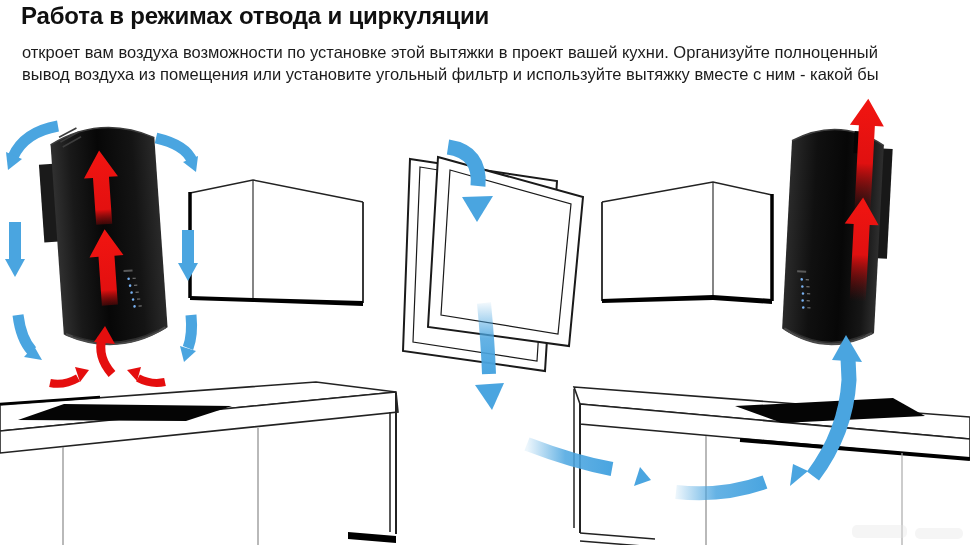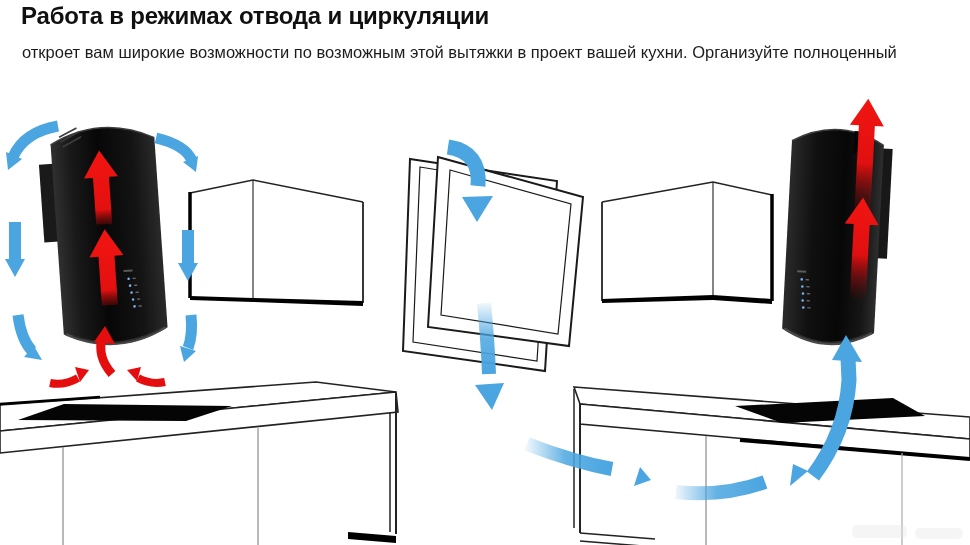--- a/index.html
+++ b/index.html
@@ -12,21 +12,22 @@
   svg.scene{position:absolute;left:0;top:0;}
 </style>
 </head>
 <body>
 
 <div class="canvas">
 
   <div class="title">Работа в режимах отвода и циркуляции</div>
 
   <div class="intro">
-    <div>откроет вам широкие возможности по возможным этой вытяжки в проект вашей кухни. Организуйте полноценный</div>
+    <div>откроет вам воздуха возможности по установке этой вытяжки в проект вашей кухни. Организуйте полноценный</div>
+    <div>вывод воздуха из помещения или установите угольный фильтр и используйте вытяжку вместе с ним - какой бы</div>
   </div>
 
   <svg class="scene" width="970" height="545" viewBox="0 0 970 545">
     <defs>
       <linearGradient id="gHoodL" x1="0" y1="0" x2="1" y2="0">
         <stop offset="0" stop-color="#303030"></stop>
           <stop offset="0.18" stop-color="#191919"></stop>
         <stop offset="0.45" stop-color="#070707"></stop>
           <stop offset="0.78" stop-color="#141414"></stop>
         <stop offset="1" stop-color="#2a2a2a"></stop>

